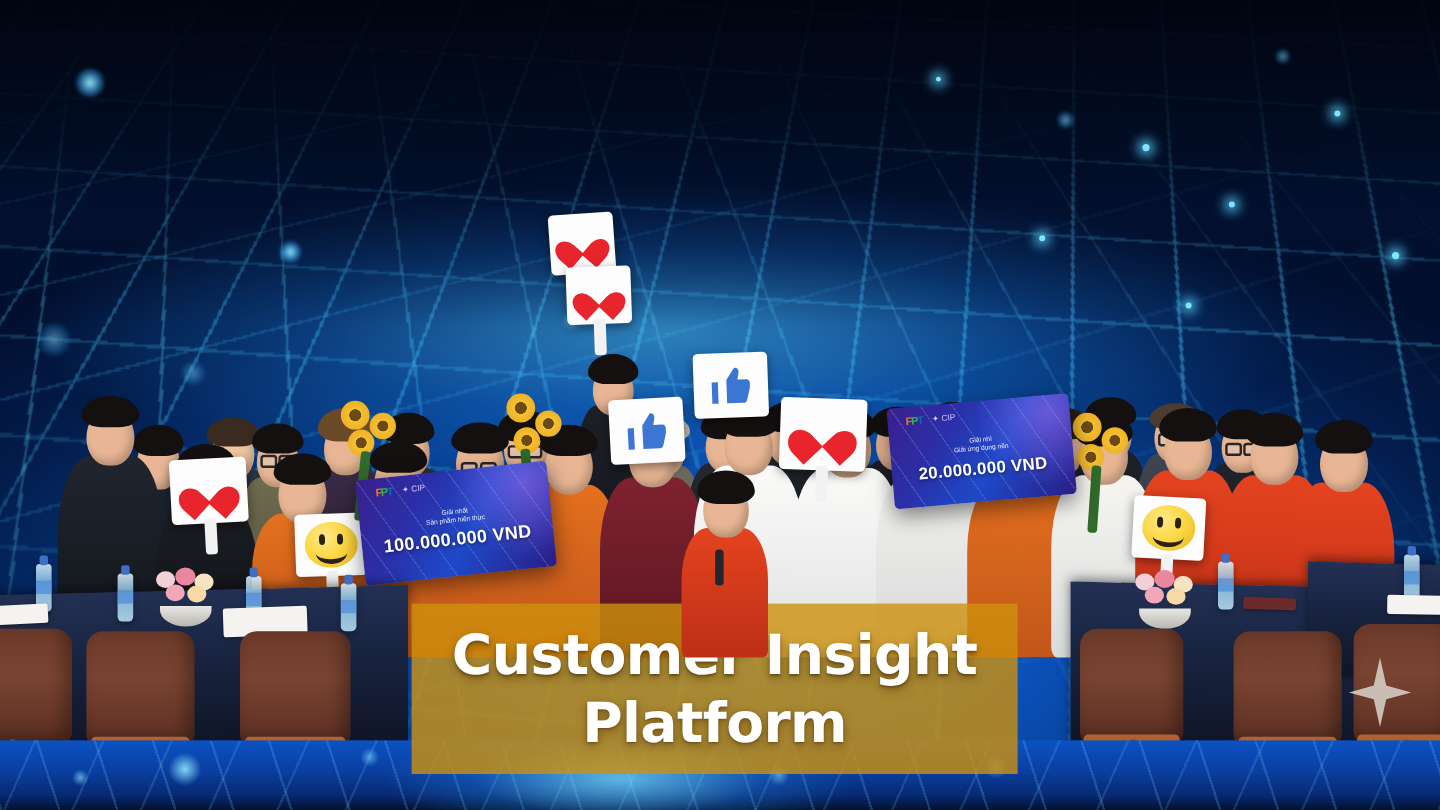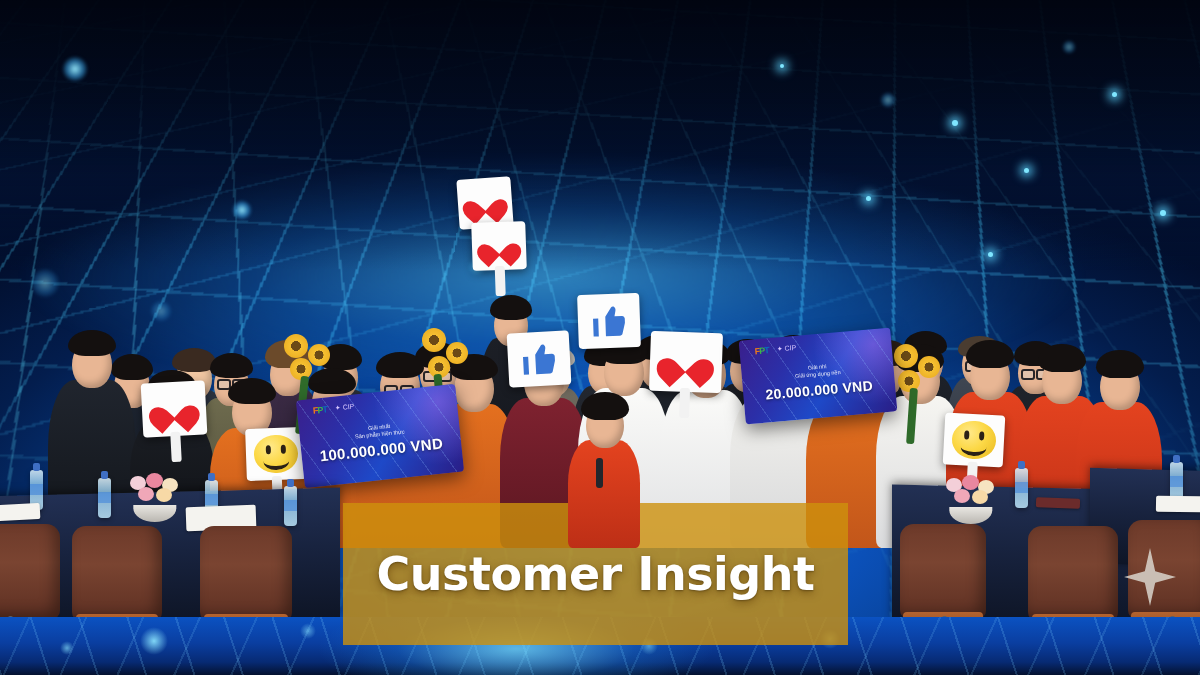--- a/index.html
+++ b/index.html
@@ -504,16 +504,17 @@
     <div class="dot" style="left:140px;top:10px;width:28px;height:28px;"></div>
     <div class="dot" style="left:60px;top:24px;width:14px;height:14px;opacity:.7;"></div>
     <div class="dot" style="left:300px;top:6px;width:16px;height:16px;opacity:.6;"></div>
     <div class="dot" style="left:640px;top:20px;width:18px;height:18px;opacity:.55;"></div>
     <div class="dot" style="left:820px;top:12px;width:20px;height:20px;opacity:.5;"></div>
   </div>
 
   <div class="banner">
     <h1>
       <span>Customer Insight</span><br>
+      <span>Platform</span>
     </h1>
   </div>
 
 </div>
 
 </body></html>

